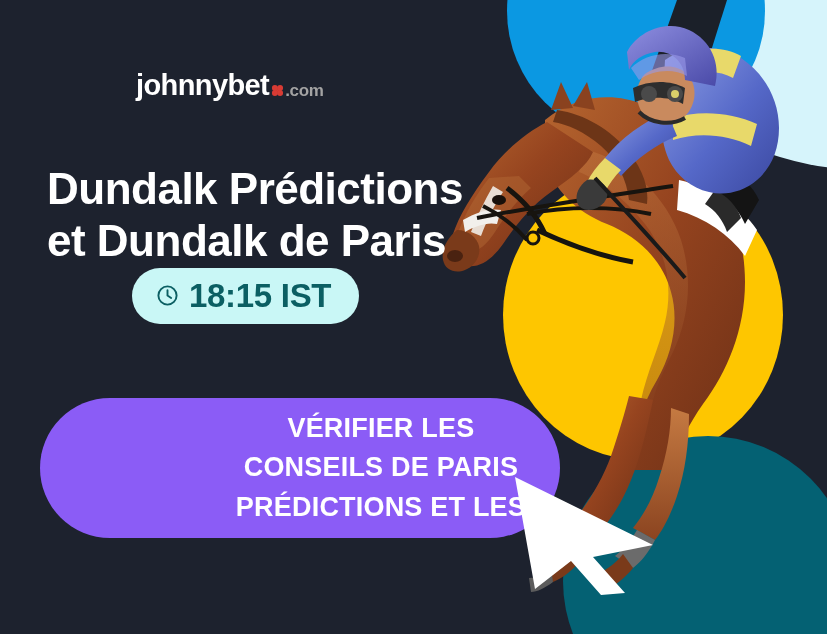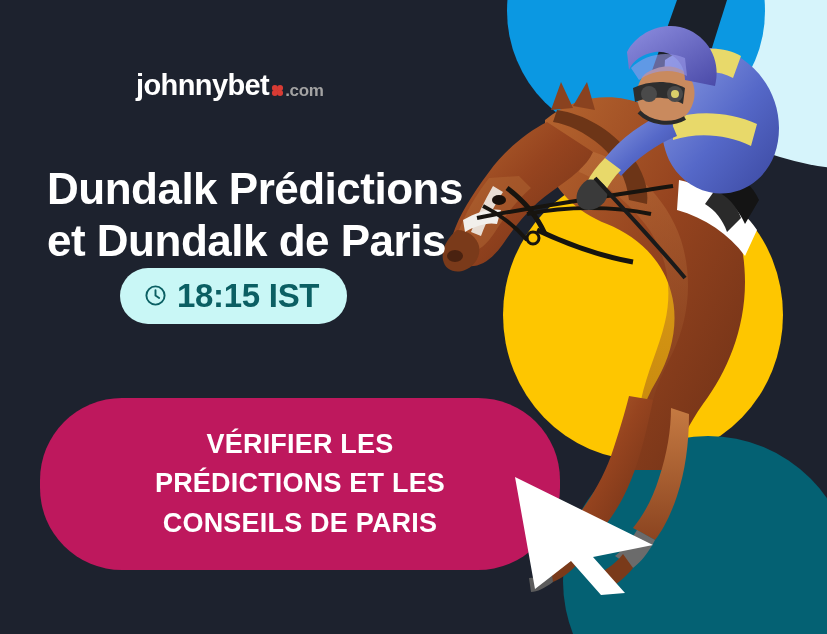--- a/index.html
+++ b/index.html
@@ -85,57 +85,57 @@
     font-size:44px;
     font-weight:bold;
     line-height:1.17;
     letter-spacing:-0.5px;
     margin-left:32px;
   }
 
   
   .time-badge{
     position:absolute;
-    left:120px;top:268px;
+    left:132px;top:268px;
     display:flex;align-items:center;
     gap:10px;
     background:#c9f7f6;
     border-radius:35px;
     padding:11px 28px 12px 24px;
   }
   .clock-icon{width:23px;height:23px;display:block;}
   .time-text{
     color:#0b5f63;
     font-size:33px;
     font-weight:bold;
     line-height:1;
     letter-spacing:-0.3px;
   }
 
   
   .cta-button{
     position:absolute;
     left:40px;top:398px;
-    width:520px;height:172px;
-    background:#be185d;
+    width:520px;height:140px;
+    background:#8b5cf6;
     border:none;
     border-radius:82px;
     color:#ffffff;
     font-family:"Liberation Sans", sans-serif;
     font-size:27px;
     font-weight:bold;
     line-height:1.45;
     text-align:center;
     cursor:pointer;
     letter-spacing:0.2px;
     padding:0 34px;
     box-sizing:border-box;
     display:flex;
     align-items:center;
-    justify-content:center;
+    justify-content:flex-end;
   }
   .cta-line{display:block;}
 
   
   .cursor-arrow{
     position:absolute;
     left:505px;top:465px;
     width:180px;height:130px;
     pointer-events:none;
   }
@@ -279,22 +279,22 @@
     <svg class="clock-icon" viewBox="0 0 24 24">
       <circle cx="12" cy="12" r="9.5" fill="none" stroke="#0b5f63" stroke-width="2"></circle>
       <path d="M12 6.6 L12 12 L15.8 14.6" fill="none" stroke="#0b5f63" stroke-width="2" stroke-linecap="round"></path>
     </svg>
     <span class="time-text">18:15 IST</span>
   </div>
 
   <button class="cta-button">
     <span>
       <span class="cta-line">VÉRIFIER LES</span>
+      <span class="cta-line">CONSEILS DE PARIS</span>
       <span class="cta-line">PRÉDICTIONS ET LES</span>
-      <span class="cta-line">CONSEILS DE PARIS</span>
     </span>
   </button>
 
   <svg class="cursor-arrow" viewBox="0 0 180 130">
     <path d="M10 12 L148 80 L88 92 L120 128 L96 130 L66 96 L30 124 Z" fill="#ffffff"></path>
   </svg>
 
 </div>
 
 </body></html>

